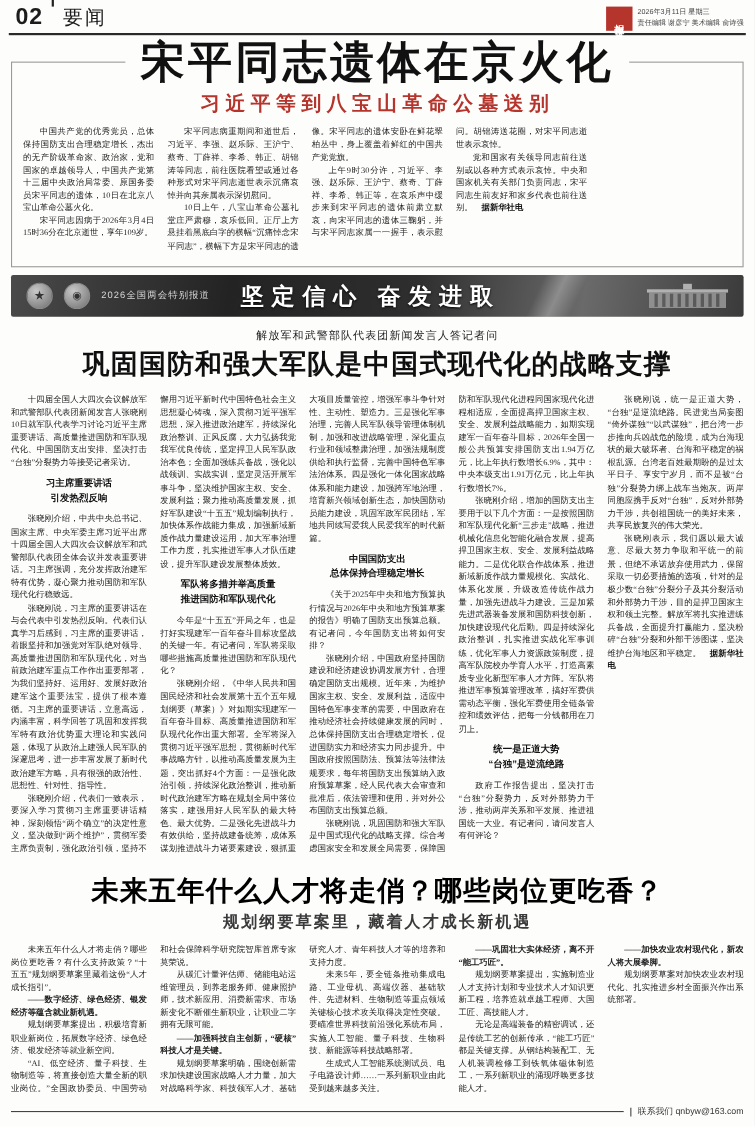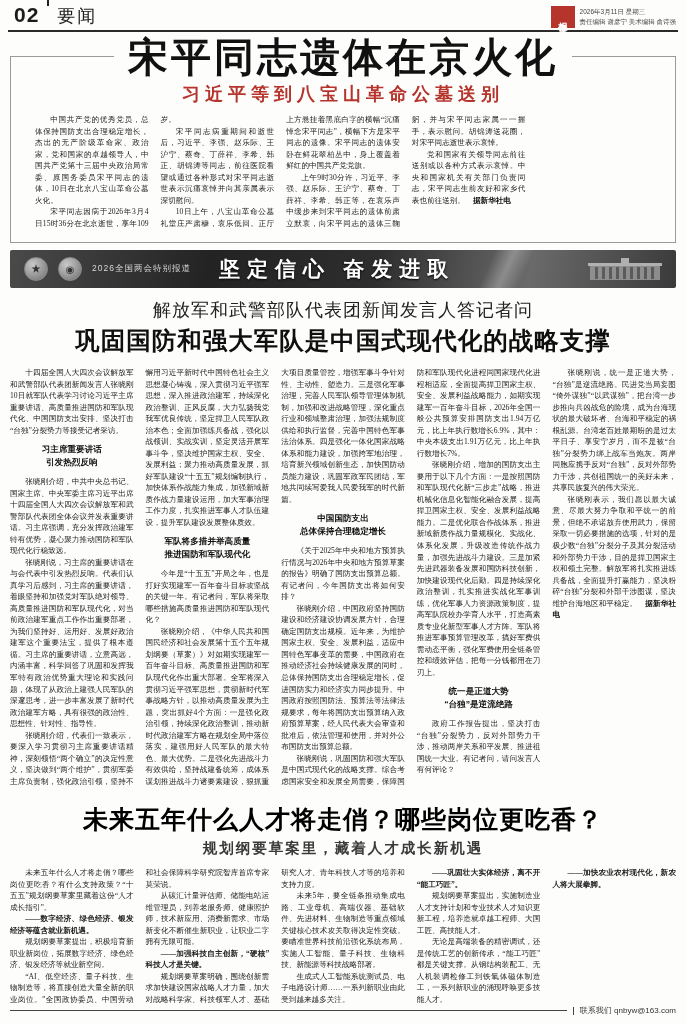--- a/index.html
+++ b/index.html
@@ -19,21 +19,21 @@
   .hdr-bar{width:2px;height:20px;background:#222;align-self:center;}
   .section{font-size:18px;letter-spacing:2px;margin-top:40px;}
   .masthead{display:flex;align-items:center;gap:5px;}
   .logo{width:24px;height:22px;background:#b5342c;color:#fff;font-size:9px;line-height:1;
         display:flex;align-items:center;justify-content:center;font-weight:bold;
         font-family:"Liberation Serif",serif;letter-spacing:-1px;writing-mode:vertical-rl;}
   .mast-txt{font-size:6.5px;color:#444;line-height:1.5;font-family:"Liberation Sans",sans-serif;}
   .hdr-rule{height:2px;background:#2a2a2a;margin:0 8px;}
 
   
-  .a1{border:1px solid #9a9a9a;margin:24px 10px 0;padding:0 24px 8px;position:relative;background:#fdfdfc;}
+  .a1{border:1px solid #9a9a9a;margin:24px 10px 0;padding:0 10px 8px;position:relative;background:#fdfdfc;}
   .a1-head{font-family:"Liberation Sans",sans-serif;font-weight:900;font-size:40px;
            letter-spacing:3px;text-align:center;margin:-22px auto 0;width:fit-content;
            background:#fdfdfc;padding:0 14px;color:#111;line-height:1.1;}
   .a1-sub{color:#b5342c;font-size:18px;text-align:center;letter-spacing:5px;margin:3px 0 8px;
           font-family:"Liberation Sans",sans-serif;}
   .cols{column-gap:12px;text-align:justify;overflow:hidden;column-fill:auto;}
   .a1 .cols{column-count:5;height:120px;font-size:7.6px;line-height:1.52;}
   .para{margin:0;text-indent:2em;color:#222;}
   .para.bold{font-weight:bold;}
   .byline{font-weight:bold;margin-left:8px;color:#111;}
@@ -52,21 +52,21 @@
           background:radial-gradient(circle at 35% 30%,#c9c9c9,#6e6e6e);
           display:flex;align-items:center;justify-content:center;
           color:#333;font-size:10px;border:1px solid #8a8a8a;}
   .banner-tag{font-size:8.5px;color:#d8d8d8;letter-spacing:1px;font-family:"Liberation Sans",sans-serif;}
   .banner-slogan{font-size:21px;font-weight:900;letter-spacing:7px;color:#fff;
           text-shadow:0 1px 2px #000;margin-left:18px;font-family:"Liberation Serif",serif;}
   .hall{margin-left:auto;opacity:.85;}
 
   
   .a2{margin:10px 10px 0;}
-  .a2-kicker{text-align:center;font-size:18px;color:#222;margin:0;letter-spacing:1px;
+  .a2-kicker{text-align:center;font-size:10px;color:#222;margin:0;letter-spacing:1px;
              font-family:"Liberation Sans",sans-serif;}
   .a2-head{text-align:center;font-size:24.5px;font-weight:900;color:#0f0f0f;margin:2px 0 10px;
            letter-spacing:1px;font-family:"Liberation Sans",sans-serif;}
   .a2 .cols{column-count:5;height:424px;font-size:7.6px;line-height:1.52;}
 
   
   .a3{margin:12px 10px 0;}
   .a3-head{text-align:center;font-size:25px;font-weight:900;color:#000000;margin:0;
            letter-spacing:1px;font-family:"Liberation Sans",sans-serif;}
   .a3-sub{text-align:center;font-size:14.5px;color:#3a3a3a;margin:3px 0 9px;letter-spacing:2px;
@@ -174,20 +174,21 @@
         <p class="para">“AI、低空经济、量子科技、生物制造等，将直接创造大量全新的职业岗位。”全国政协委员、中国劳动和社会保障科学研究院智库首席专家莫荣说。</p>
         <p class="para">从碳汇计量评估师、储能电站运维管理员，到养老服务师、健康照护师，技术新应用、消费新需求、市场新变化不断催生新职业，让职业二字拥有无限可能。</p>
         <p class="para bold">——加强科技自主创新，“硬核”科技人才是关键。</p>
         <p class="para">规划纲要草案明确，围绕创新需求加快建设国家战略人才力量，加大对战略科学家、科技领军人才、基础研究人才、青年科技人才等的培养和支持力度。</p>
         <p class="para">未来5年，要全链条推动集成电路、工业母机、高端仪器、基础软件、先进材料、生物制造等重点领域关键核心技术攻关取得决定性突破。要瞄准世界科技前沿强化系统布局，实施人工智能、量子科技、生物科技、新能源等科技战略部署。</p>
         <p class="para">生成式人工智能系统测试员、电子电路设计师……一系列新职业由此受到越来越多关注。</p>
         <p class="para bold">——巩固壮大实体经济，离不开“能工巧匠”。</p>
         <p class="para">规划纲要草案提出，实施制造业人才支持计划和专业技术人才知识更新工程，培养造就卓越工程师、大国工匠、高技能人才。</p>
         <p class="para">无论是高端装备的精密调试，还是传统工艺的创新传承，“能工巧匠”都是关键支撑。从钢结构装配工、无人机装调检修工到铁氧体磁体制造工，一系列新职业的涌现呼唤更多技能人才。</p>
         <p class="para bold">——加快农业农村现代化，新农人将大展拳脚。</p>
+        <p class="para">规划纲要草案对加快农业农村现代化、扎实推进乡村全面振兴作出系统部署。</p>
       </div>
   </div>
 
   <div class="foot">
     <span class="foot-line"></span>
     <span class="foot-tick"></span>
     <span class="foot-txt">联系我们  qnbyw@163.com</span>
   </div>
 
 </div>

